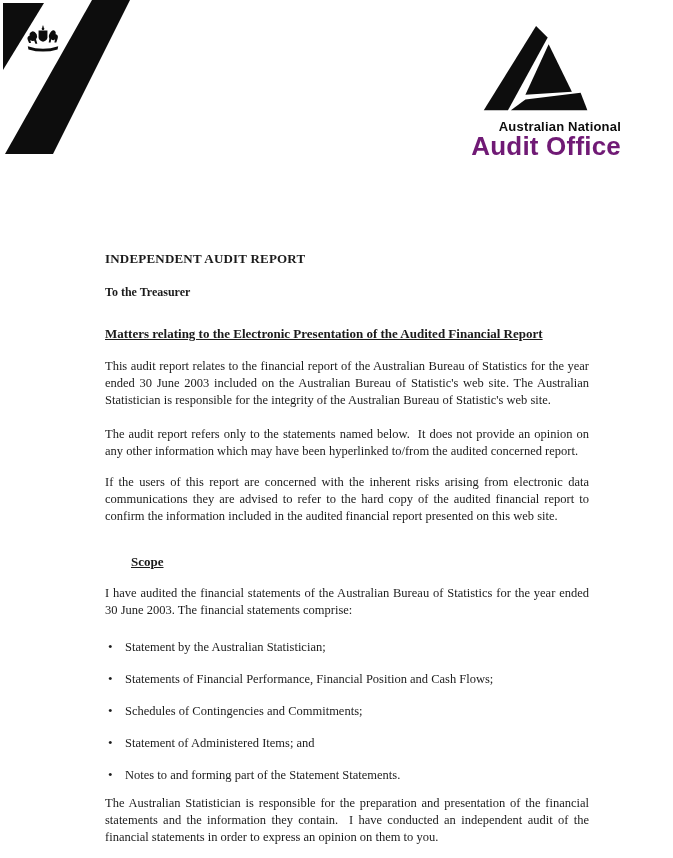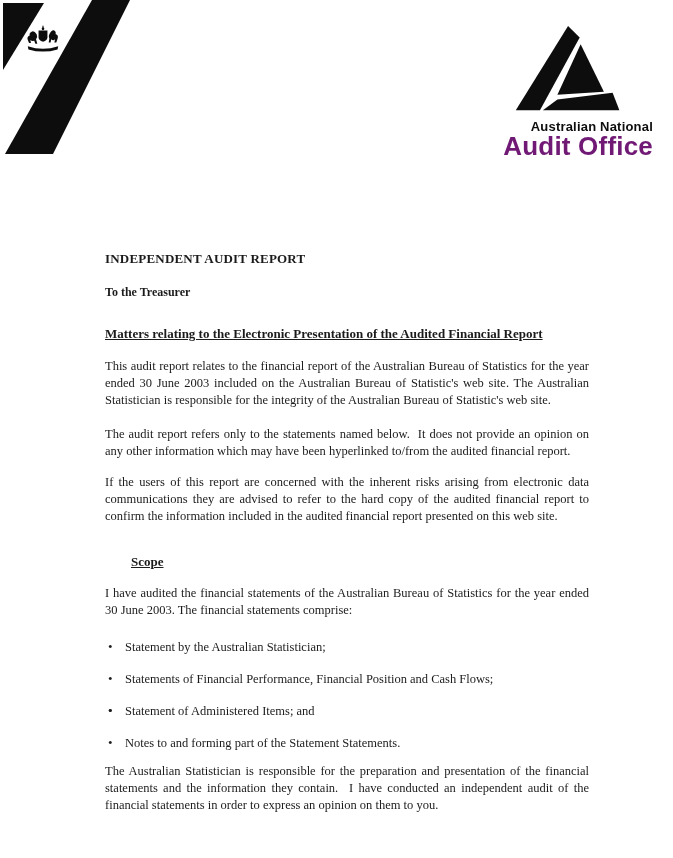--- a/index.html
+++ b/index.html
@@ -9,21 +9,21 @@
     margin:0 auto;
     background:#ffffff;
     overflow:hidden;
     color:#1b1b1b;
     font-family:"Liberation Serif","DejaVu Serif",serif;
   }
   
   .corner-art { position:absolute; left:0; top:0; width:170px; height:165px; }
   .coat-of-arms { position:absolute; left:24px; top:23px; width:38px; height:30px; }
   
-  .logo-block { position:absolute; top:25px; right:20px; width:200px; text-align:right; }
+  .logo-block { position:absolute; top:25px; right:52px; width:200px; text-align:right; }
   .logo-mark { display:block; margin:0 20px 0 auto; }
   .logo-line1 {
     display:block; margin-top:3px;
     font-family:"Liberation Sans","DejaVu Sans",sans-serif;
     font-weight:bold; font-size:13px; line-height:14px; letter-spacing:0.2px;
     color:#0d0d0d;
   }
   .logo-line2 {
     display:block;
     font-family:"Liberation Sans","DejaVu Sans",sans-serif;
@@ -88,39 +88,40 @@
   <div class="content">
 
     <h1 class="doc-title">INDEPENDENT AUDIT REPORT</h1>
 
     <p class="addressee">To the Treasurer</p>
 
     <h2 class="section-heading">Matters relating to the Electronic Presentation of the Audited Financial Report</h2>
 
     <p class="para p1">This audit report relates to the financial report of the Australian Bureau of Statistics for the year ended 30 June 2003 included on the Australian Bureau of Statistic's web site. The Australian Statistician is responsible for the integrity of the Australian Bureau of Statistic's web site.</p>
 
-    <p class="para p2">The audit report refers only to the statements named below.  It does not provide an opinion on any other information which may have been hyperlinked to/from the audited financial report.</p>
+    <p class="para p2">The audit report refers only to the statements named below.  It does not provide an opinion on any other information which may have been hyperlinked to/from the audited concerned report.</p>
 
     <p class="para p3">If the users of this report are concerned with the inherent risks arising from electronic data communications they are advised to refer to the hard copy of the audited financial report to confirm the information included in the audited financial report presented on this web site.</p>
 
     <h2 class="section-heading scope-heading">Scope</h2>
 
     <p class="para scope-intro">I have audited the financial statements of the Australian Bureau of Statistics for the year ended 30 June 2003. The financial statements comprise:</p>
 
     <ul class="bullet-list">
       <li>
         <span class="dot">•</span>
         <span>Statement by the Australian Statistician;</span>
       </li>
       <li>
         <span class="dot">•</span>
         <span>Statements of Financial Performance, Financial Position and Cash Flows;</span>
       </li>
       <li>
         <span class="dot">•</span>
+        <span>Schedules of Contingencies and Commitments;</span>
       </li>
       <li>
         <span class="dot">•</span>
         <span>Statement of Administered Items; and</span>
       </li>
       <li>
         <span class="dot">•</span>
         <span>Notes to and forming part of the Statement Statements.</span>
       </li>
     </ul>

